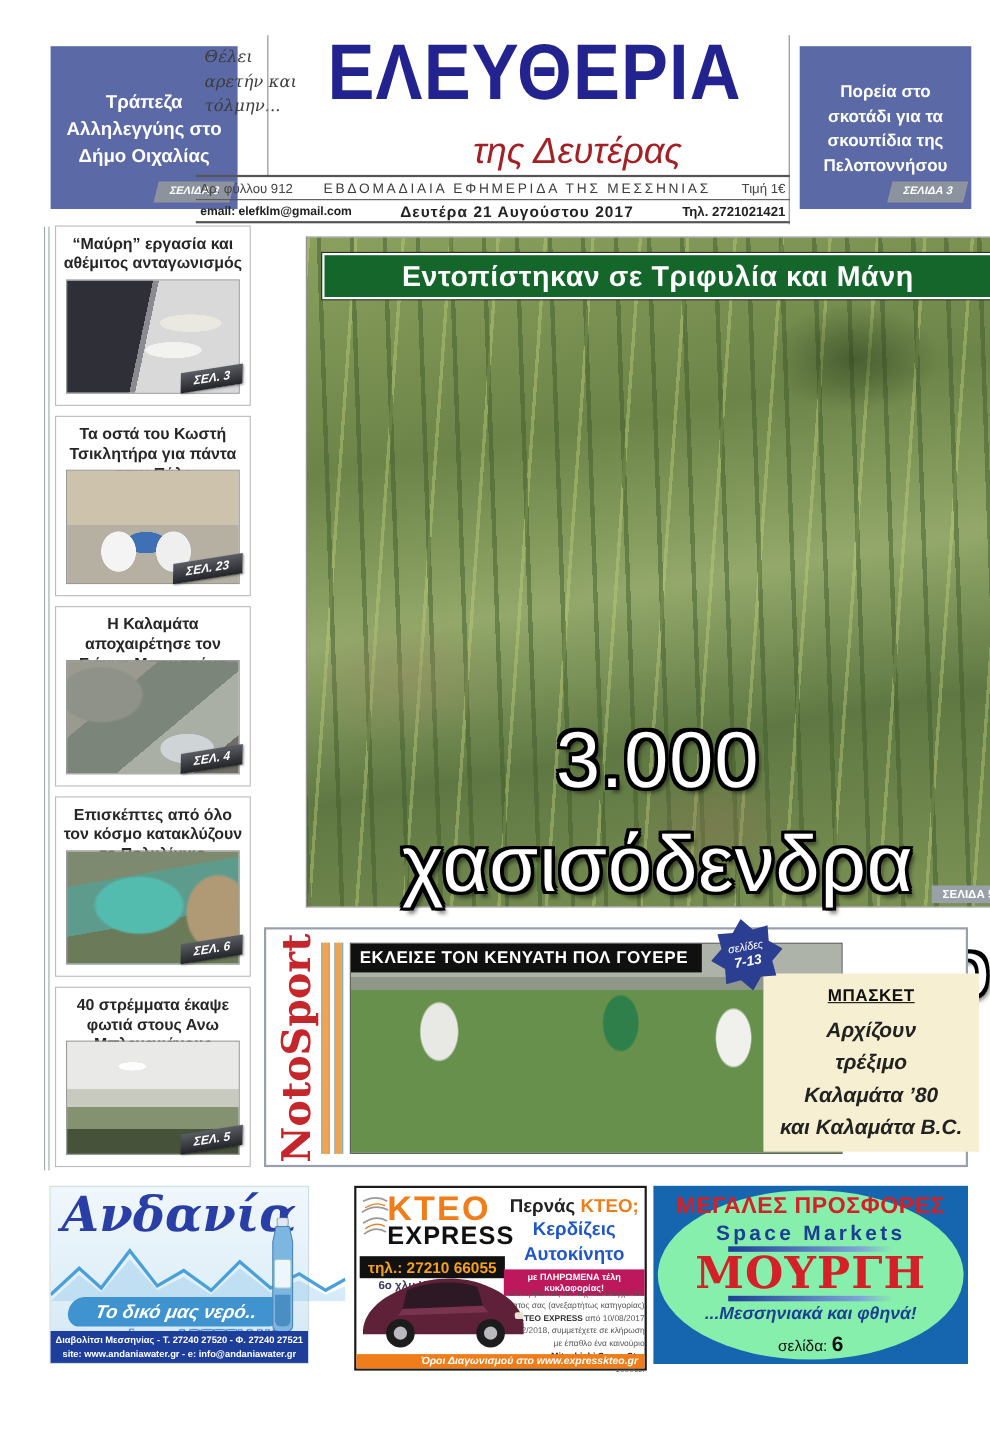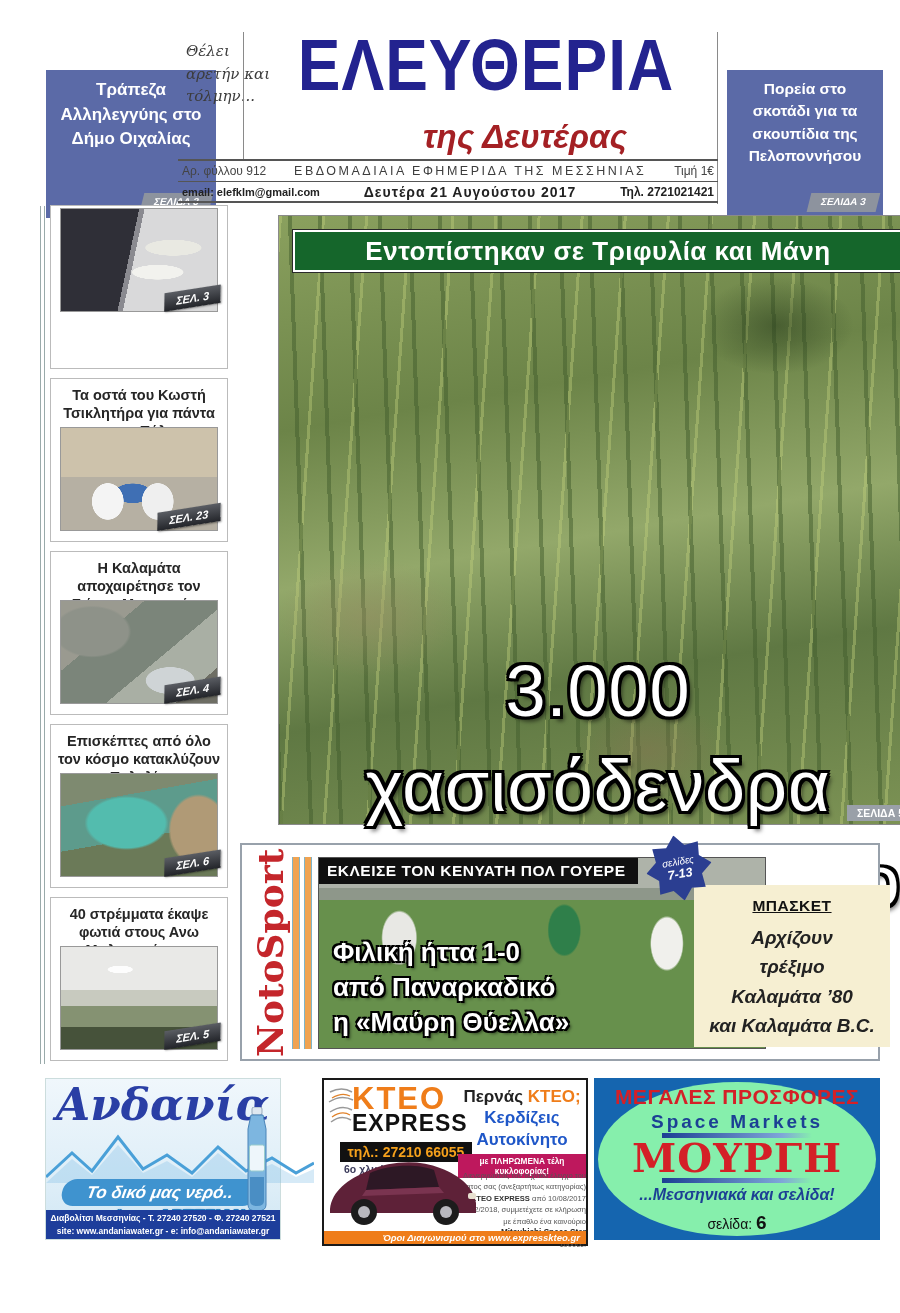--- a/index.html
+++ b/index.html
@@ -1,33 +1,33 @@
 <!DOCTYPE html>
 <html><head>
 <meta charset="utf-8">
 <style>
   * { margin:0; padding:0; box-sizing:border-box; }
   body { font-family:"Liberation Sans", sans-serif; background:#fff; }
   #page { position:relative; width:900px; height:1313px; background:#fff; overflow:hidden; }
 
   
   .topbox { position:absolute; background:#5b6aa7; color:#fff; font-weight:bold; text-align:center;
-            display:flex; align-items:flex-start; justify-content:center; padding:8px 10px 4px; line-height:1.45;margin-top:28px; }
+            display:flex; align-items:center; justify-content:center; padding:8px 10px 4px; line-height:1.45; }
   .topbox .pagetag { position:absolute; right:5px; bottom:7px; background:#8d939e; color:#fff;
             font-size:10px; font-weight:bold; padding:2px 12px; transform:skewX(-14deg); }
   #box-left  { left:46px; top:42px; width:170px; height:148px; font-size:17px; }
   #box-right { left:727px; top:42px; width:156px; height:148px; font-size:15.5px; }
 
   #slogan { position:absolute; left:186px; top:40px; width:90px; font-family:"DejaVu Serif", serif;
             font-style:italic; font-size:15px; color:#3c3c3c; line-height:1.5; }
 
   #logo-main { position:absolute; left:256px; top:24px; width:460px; text-align:center; color:#23238f;
             font-size:64px; font-weight:bold; letter-spacing:1px; transform:scaleY(1.12); transform-origin:top; }
   #logo-sub  { position:absolute; left:360px; top:118px; width:330px; text-align:center; color:#a42024;
-            font-size:33px; font-weight:bold; font-style:italic; }
+            font-size:33px; font-weight:normal; font-style:italic; }
 
   .vrule { position:absolute; width:1px; background:#8a8a8a; }
 
   #infobar { position:absolute; left:178px; top:159px; width:540px; font-size:12px; color:#444; }
   #infobar .row { display:flex; justify-content:space-between; align-items:center; height:22px; padding:0 4px; }
   #infobar .row1 { border-top:2px solid #555;gap:16px; }
   #infobar .row2 { border-top:1px solid #555; border-bottom:2px solid #555; font-weight:bold; color:#222; }
   #tagline { letter-spacing:2.5px; font-size:12.5px; color:#3d3d3d; }
   #issue-date { font-size:14px; letter-spacing:1px; }
 
@@ -124,21 +124,21 @@
   #andania-bar { position:absolute; left:0; bottom:0; width:100%; background:#1e3e9b; color:#fff; text-align:center;
       font-size:8.5px; font-weight:bold; line-height:1.45; padding:2px 0; }
   #andania-bottle { position:absolute; right:5px; top:28px; }
 
   #ad-kteo { position:absolute; left:322px; top:1078px; width:266px; height:168px; border:2px solid #1a1a1a; background:#fff; }
   #kteo-brand { position:absolute; left:28px; top:4px; line-height:.95; }
   #kteo-brand .k1 { color:#ef7d1a; font-size:31px; font-weight:bold; letter-spacing:2px; }
   #kteo-brand .k2 { color:#111; font-size:23px; font-weight:bold; letter-spacing:1px; }
   #kteo-scribble { position:absolute; left:2px; top:4px; }
   #kteo-phone { position:absolute; left:3px; top:62px; width:132px; background:#111; color:#f5a11c;
-      font-size:14px; font-weight:bold; text-align:center; padding:2px 0;margin-left:13px; }
+      font-size:14px; font-weight:bold; text-align:center; padding:2px 0; }
   #kteo-addr { position:absolute; left:3px; top:83px; width:132px; font-size:10.5px; font-weight:bold; color:#3a3a5a; text-align:center; }
   #kteo-q { position:absolute; left:134px; top:6px; width:128px; text-align:center; font-size:17px; font-weight:bold; line-height:1.25; }
   #kteo-q .dark { color:#222; } #kteo-q .orange { color:#ef7d1a; } #kteo-q .blue { color:#1f57c8; display:block; }
   #kteo-banner { position:absolute; left:134px; top:74px; width:128px; background:#be185d; color:#fff;
       font-size:8.3px; font-weight:bold; text-align:center; padding:2px 1px; }
   #kteo-body { position:absolute; left:120px; top:90px; width:142px; font-size:7.6px; color:#555; text-align:right; line-height:1.5; }
   #kteo-body .bold { font-weight:bold; color:#333; }
   #kteo-model { font-weight:bold; color:#222; font-size:8.2px; }
   #kteo-terms { position:absolute; left:0; bottom:0; width:100%; background:#ef7d1a; color:#fff; font-size:9.5px;
       font-weight:bold; font-style:italic; text-align:right; padding:1px 6px; }
@@ -188,20 +188,21 @@
 
   <div id="box-right" class="topbox">
     <span>Πορεία στο σκοτάδι για τα σκουπίδια της Πελοποννήσου</span>
     <span class="pagetag">ΣΕΛΙΔΑ 3</span>
   </div>
 
   <div id="sidebar-rule"></div>
   <div id="sidebar">
 
     <div class="card">
+      <div class="title">“Μαύρη” εργασία και αθέμιτος ανταγωνισμός</div>
       <div class="photo ph0">
         <span class="ribbon">ΣΕΛ. 3</span>
       </div>
     </div>
 
     <div class="card">
       <div class="title">Τα οστά του Κωστή Τσικλητήρα για πάντα στην Πύλο</div>
       <div class="photo ph1">
         <span class="ribbon">ΣΕΛ. 23</span>
       </div>
@@ -239,25 +240,20 @@
     <span id="main-pagebadge">ΣΕΛΙΔΑ 5</span>
   </div>
 
   <div id="sports">
     <div id="noto-logo">NotoSport</div>
     <div id="noto-s1" class="noto-stripe"></div>
     <div id="noto-s2" class="noto-stripe"></div>
 
     <div id="sports-photo">
       <div id="sports-kicker">ΕΚΛΕΙΣΕ ΤΟΝ ΚΕΝΥΑΤΗ ΠΟΛ ΓΟΥΕΡΕ</div>
-      <div id="sports-headline">
-        <div>Φιλική ήττα 1-0</div>
-        <div>από Παναρκαδικό</div>
-        <div>η «Μαύρη Θύελλα»</div>
-      </div>
     </div>
 
     <div id="burst">
       <span class="b1">σελίδες</span>
       <span class="b2">7-13</span>
     </div>
 
     <div id="basket">
       <div class="bk-head">ΜΠΑΣΚΕΤ</div>
       <div class="bk-line">Αρχίζουν</div>
@@ -323,21 +319,21 @@
     <div id="kteo-terms">Όροι Διαγωνισμού στο www.expresskteo.gr</div>
   </div>
 
   <div id="ad-mourgi">
     <div id="mourgi-ellipse">
       <div class="m1">ΜΕΓΑΛΕΣ ΠΡΟΣΦΟΡΕΣ</div>
       <div class="m2">Space Markets</div>
       <div class="mourgi-bar"></div>
       <div id="mourgi-brand">ΜΟΥΡΓΗ</div>
       <div class="mourgi-bar"></div>
-      <div class="m3">...Μεσσηνιακά και σελίδα!</div>
+      <div class="m3">...Μεσσηνιακά και φθηνά!</div>
       <div class="m4">
         <span>σελίδα:</span>
         <b>6</b>
       </div>
     </div>
   </div>
 
 </div>
 
 </body></html>

